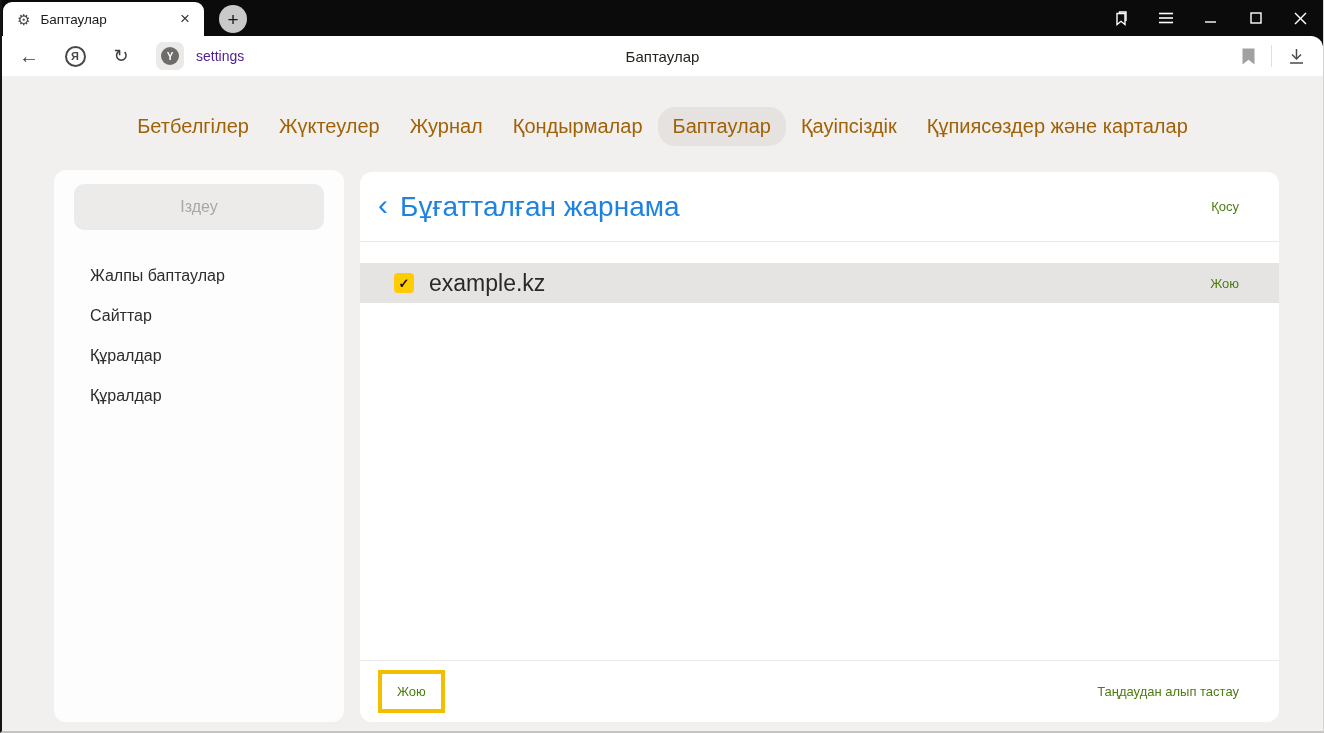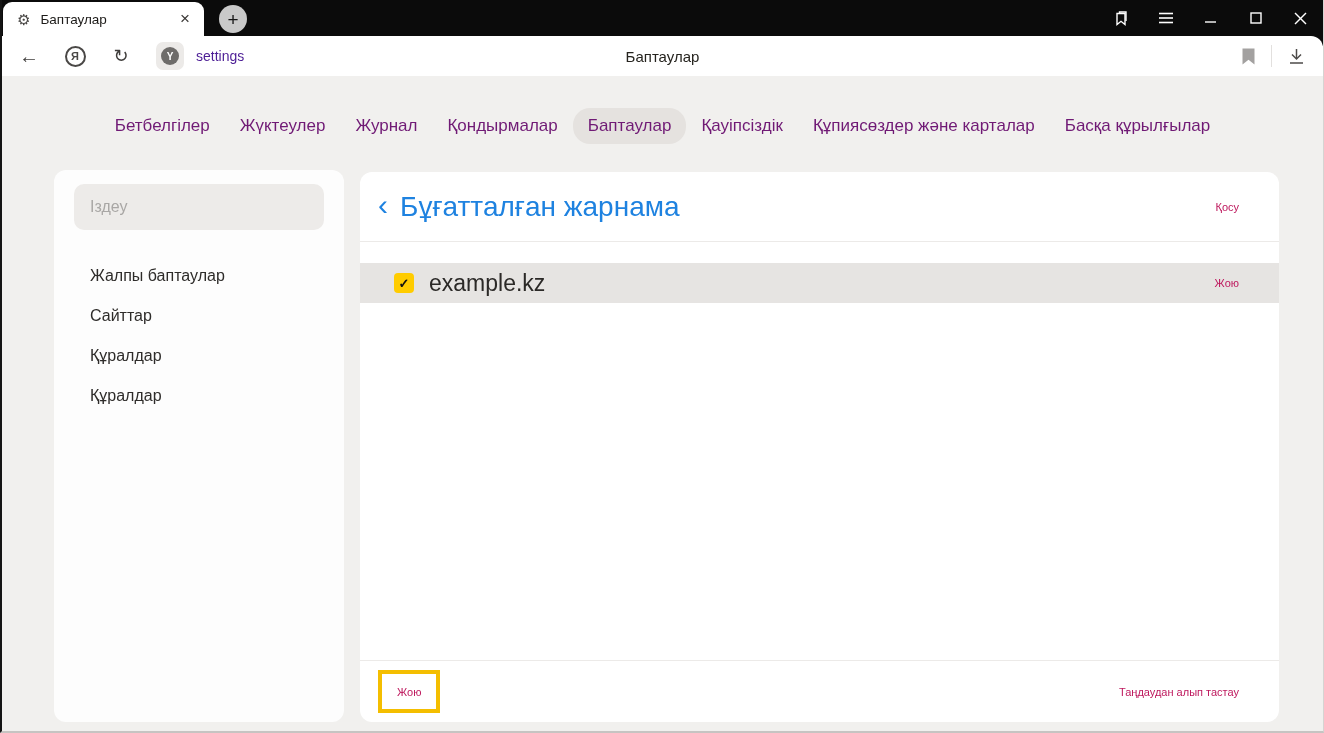--- a/index.html
+++ b/index.html
@@ -41,45 +41,45 @@
     display:flex; align-items:center; justify-content:center; }
   .protect-circle{ width:18px; height:18px; border-radius:50%; background:#6e6c6a; color:#fff;
     display:flex; align-items:center; justify-content:center; font-size:10px; font-weight:bold; }
   .url-text{ margin-left:-12px; font-size:14px; color:#4c1d95; }
   .omni-title{ position:absolute; left:50%; transform:translateX(-50%); font-size:15px; color:#26241f; }
   .tool-right{ position:absolute; right:18px; display:flex; align-items:center; gap:16px; }
   .v-div{ width:1px; height:22px; background:#e2e0de; }
   
   .nav-tabs{
     position:absolute; top:96px; left:0; right:0; height:60px;
-    display:flex; align-items:center; justify-content:center; font-size:17px; color:#701a75;
+    display:flex; align-items:center; justify-content:center; font-size:20px; color:#a16207;
   }
   .nav-tab{ padding:8px 15px; border-radius:17px; white-space:nowrap; }
   .nav-tab.active{ background:#e5e2df; }
   
   .sidebar{ position:absolute; left:52px; top:170px; width:290px; height:552px;
     background:#fdfdfd; border-radius:12px; }
   .search-input{
     display:block; width:250px; height:46px; margin:14px 20px 16px; border:none; outline:none;
     background:#edebe9; border-radius:10px; padding:0 16px; font-size:16px;
-    font-family:"Liberation Sans", sans-serif; color:#0f172a;
+    font-family:"Liberation Sans", sans-serif; color:#0f172a;text-align:center;
   }
   .search-input::placeholder{ color:#a9a7a5; }
   .side-menu{ margin-top:26px; }
   .side-item{ height:40px; display:flex; align-items:center; padding:0 36px;
     font-size:16px; color:#2e2c2a; cursor:default; }
   
   .main{ position:absolute; left:358px; top:172px; width:919px; height:550px;
     background:#ffffff; border-radius:12px; display:flex; flex-direction:column; }
   .main-header{ height:70px; display:flex; align-items:center; padding:0 40px 0 18px;
     border-bottom:1px solid #eceae8; flex:none; }
   .chev{ color:#1e82e0; font-size:30px; line-height:0.8; margin:-4px 12px 0 0; font-weight:400; }
   .main-title{ font-size:28px; color:#1e82e0; }
   .flex-sp{ flex:1; }
-  .link{ color:#be185d; font-size:11px; cursor:default; white-space:nowrap; }
+  .link{ color:#4d7c0f; font-size:13px; cursor:default; white-space:nowrap; }
   .list-row{ margin-top:21px; height:40px; background:#e6e4e2; display:flex; align-items:center;
     padding:0 40px 0 34px; flex:none; }
   .cbox{ width:20px; height:20px; background:#ffcc00; border-radius:4px; margin-right:15px;
     display:flex; align-items:center; justify-content:center; font-size:13px; font-weight:bold; color:#111; }
   .site-label{ font-size:23px; color:#2b2927; }
   .main-body{ flex:1; }
   .main-footer{ height:62px; border-top:1px solid #eceae8; display:flex; align-items:center;
     padding:0 40px 0 18px; flex:none; }
   .hl-box{ border:4px solid #f4be00; padding:9px 15px; line-height:16px; }
 </style>
@@ -157,21 +157,20 @@
   </div>
 
   <div class="nav-tabs">
     <span class="nav-tab">Бетбелгілер</span>
     <span class="nav-tab">Жүктеулер</span>
     <span class="nav-tab">Журнал</span>
     <span class="nav-tab">Қондырмалар</span>
     <span class="nav-tab active">Баптаулар</span>
     <span class="nav-tab">Қауіпсіздік</span>
     <span class="nav-tab">Құпиясөздер және карталар</span>
-    <span class="nav-tab">Басқа құрылғылар</span>
   </div>
 
   <div class="sidebar">
     <input class="search-input" type="text" placeholder="Іздеу" style="">
     <div class="side-menu">
       <div class="side-item">Жалпы баптаулар</div>
       <div class="side-item">Сайттар</div>
       <div class="side-item">Құралдар</div>
       <div class="side-item">Құралдар</div>
     </div>

